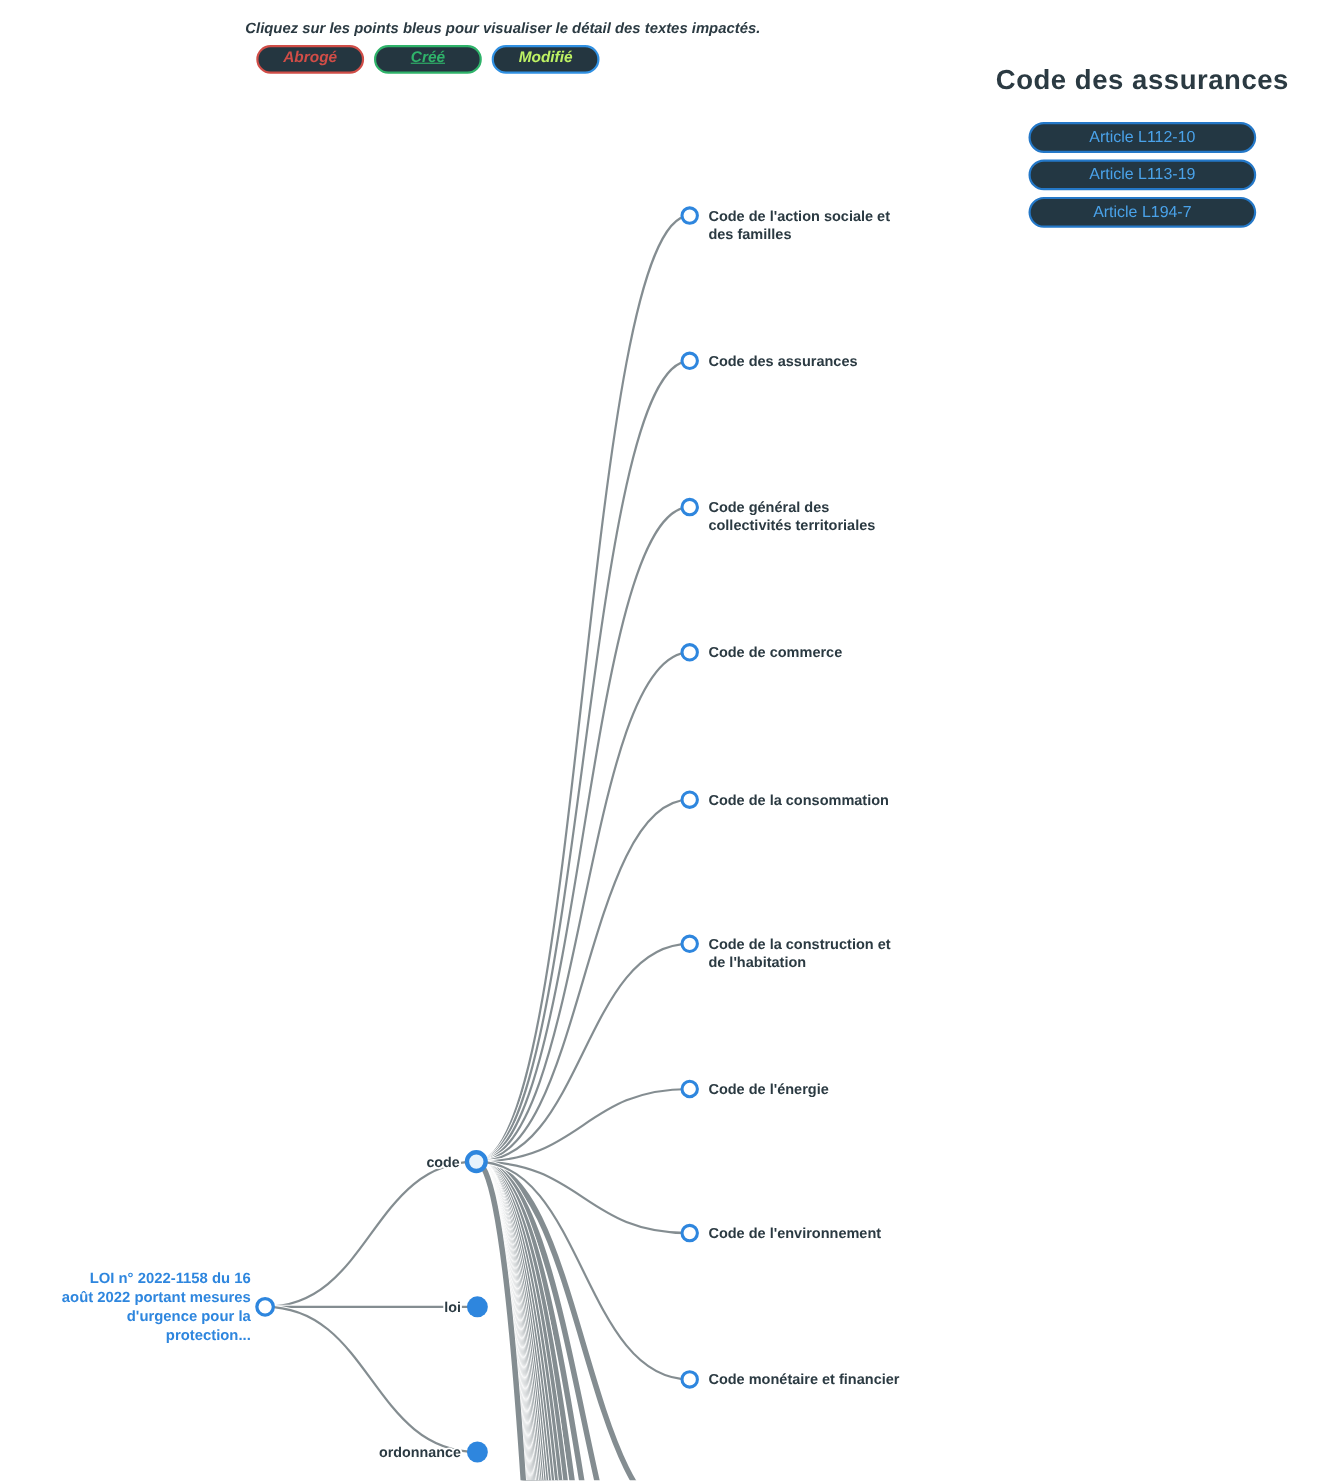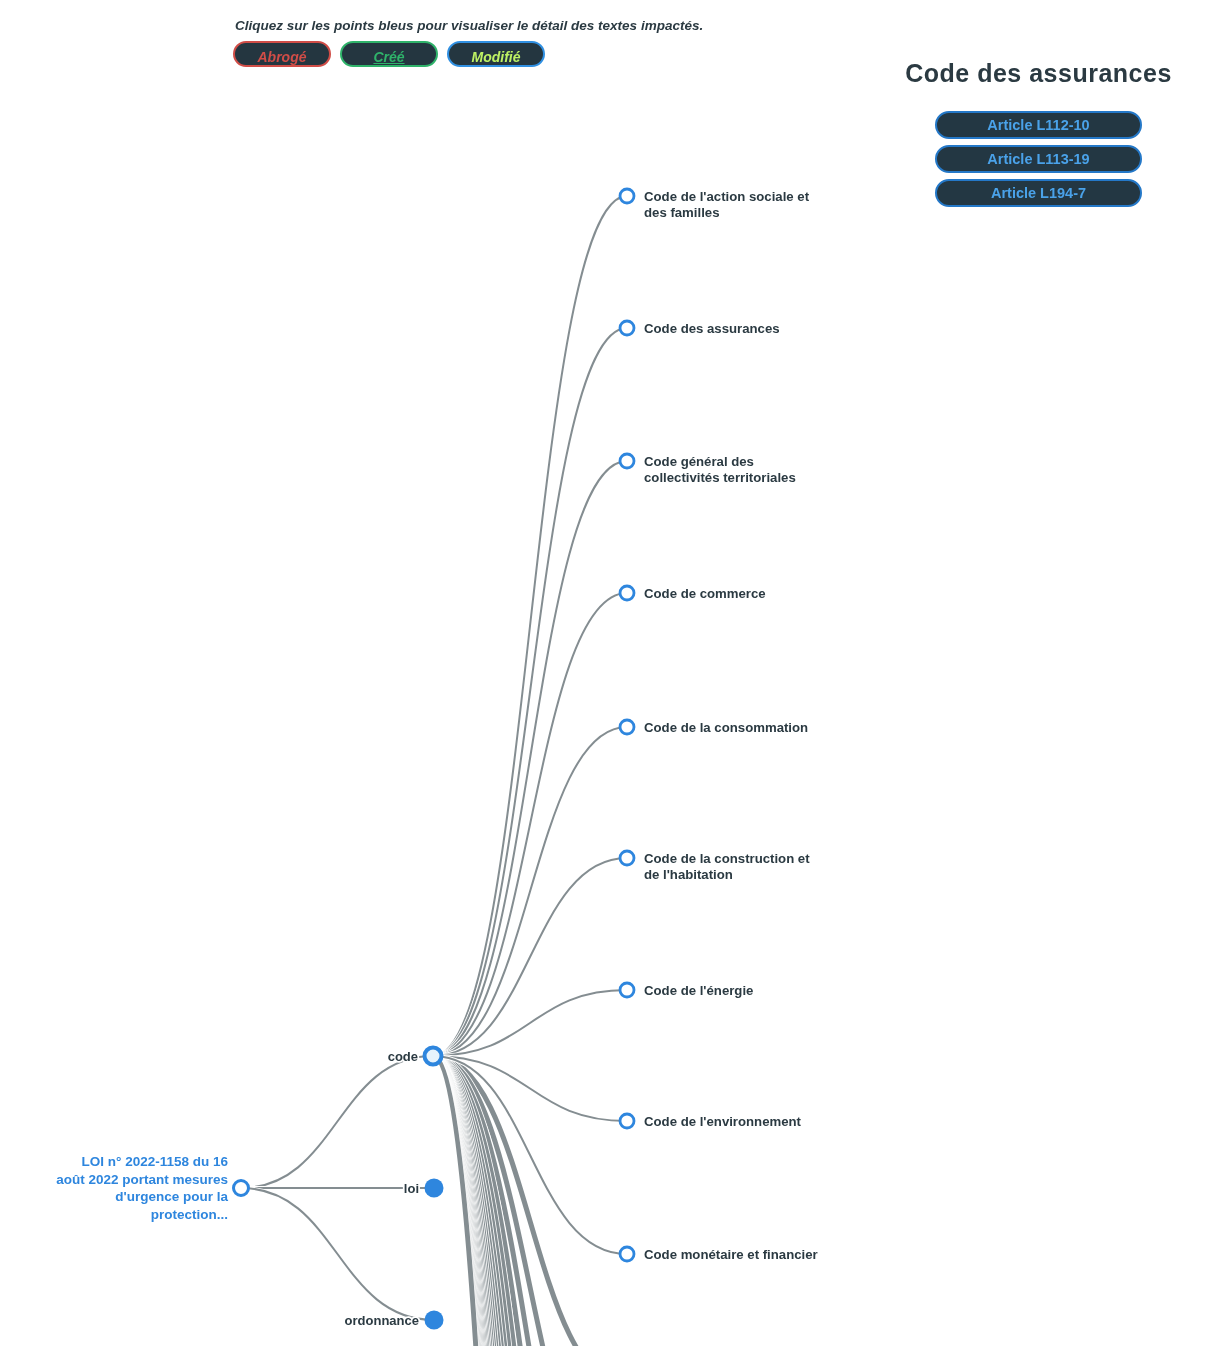--- a/index.html
+++ b/index.html
@@ -14,43 +14,43 @@
   .stage{
     position:relative;width:1206px;height:1346px;background:#ffffff;overflow:hidden;
     font-family:"Liberation Sans",sans-serif;
   }
   #tree-svg{position:absolute;left:0;top:0;width:1206px;height:1346px;}
   .halo{
     text-shadow:-1px -1px 0 #fff,1px -1px 0 #fff,-1px 1px 0 #fff,1px 1px 0 #fff,
                 0 2px 0 #fff,0 -2px 0 #fff,2px 0 0 #fff,-2px 0 0 #fff;
   }
   .instruction{
-    position:absolute;left:235px;top:18px;
+    position:absolute;left:223px;top:18px;
     font-style:italic;font-weight:bold;font-size:13.5px;color:var(--label);
     white-space:nowrap;
   }
   .legend{position:absolute;left:233px;top:41px;display:flex;gap:9px;}
   .legend-btn{
     width:98px;height:26px;border-radius:13px;background:var(--dark-bg);
     border:2px solid #888;box-sizing:border-box;
-    display:flex;align-items:flex-end;justify-content:center;padding:0;cursor:pointer;
+    display:flex;align-items:flex-start;justify-content:center;padding:0;cursor:pointer;
     font-family:"Liberation Sans",sans-serif;font-style:italic;font-weight:bold;font-size:14px;
   }
   .panel{position:absolute;left:935px;top:59px;width:207px;}
   .panel-title{
     position:relative;left:50%;transform:translateX(-50%);width:max-content;
     white-space:nowrap;font-size:25px;line-height:28px;font-weight:bold;color:var(--label);
     letter-spacing:0.5px;
   }
   .panel-buttons{margin-top:24px;display:flex;flex-direction:column;gap:6px;}
   .article-btn{
     height:28px;border-radius:14px;background:var(--panel-btn-bg);
     border:2px solid var(--panel-btn-border);box-sizing:border-box;
     color:var(--panel-btn-text);cursor:pointer;
-    font-family:"Liberation Sans",sans-serif;font-weight:bold;font-size:14.5px;
+    font-family:"Liberation Sans",sans-serif;font-weight:normal;font-size:14.5px;
     display:flex;align-items:center;justify-content:center;padding:0 8px;
   }
   svg text{font-family:"Liberation Sans",sans-serif;}
 </style>
 </head>
 <body>
 
 <div class="stage" style="--accent: #2e86de; --dark-bg: #243640; --panel-btn-bg: #233743; --panel-btn-border: #2478c8; --panel-btn-text: #4aa2e9; --label: #2b3a42;">
 
   <svg id="tree-svg" viewBox="0 0 1206 1346">

